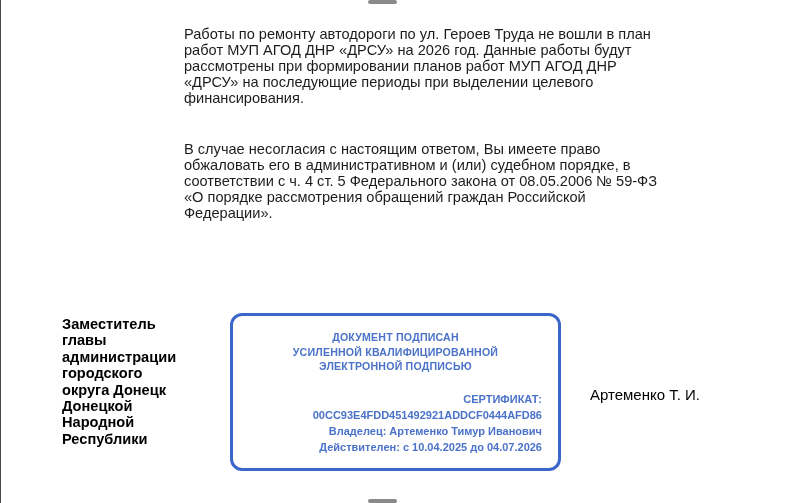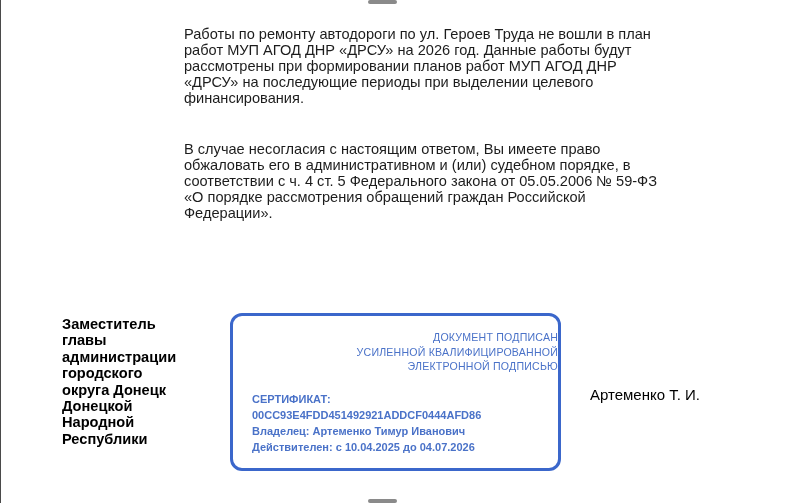--- a/index.html
+++ b/index.html
@@ -65,34 +65,34 @@
     top: 313px;
     width: 325px;
     height: 152px;
     background: #ffffff;
     border: 3px solid #3b67cb;
     border-radius: 12px;
     box-sizing: content-box;
   }
   .stamp-header {
     margin-top: 14px;
-    text-align: right;
+    text-align: center;
     font-size: 10.6px;
     line-height: 14.6px;
-    font-weight: normal;
+    font-weight: bold;
     letter-spacing: 0.2px;
     white-space: pre-line;
   }
   .stamp-cert {
     margin: 17px 16px 0 19px;
     font-size: 11px;
     line-height: 16px;
     font-weight: bold;
   }
-  .stamp-cert div { white-space: pre-line; }
+  .stamp-cert div { white-space: pre-line; text-align: right; }
 
   
   .signer-name {
     position: absolute;
     left: 590px;
     top: 386px;
     font-size: 15px;
     color: #000000;
   }
 </style>
@@ -106,21 +106,21 @@
   <div class="crop-bar bottom"></div>
 
   <div class="body-text">
     <p>Работы по ремонту автодороги по ул. Героев Труда  не вошли в план
 работ МУП АГОД ДНР «ДРСУ» на 2026 год. Данные работы будут
 рассмотрены при формировании планов работ МУП АГОД ДНР
 «ДРСУ» на последующие периоды при выделении целевого
 финансирования.</p>
     <p>В случае несогласия с настоящим ответом, Вы имеете право
 обжаловать его в административном и (или) судебном порядке, в
-соответствии с ч. 4 ст. 5 Федерального закона от 05.05.2006 № 59-ФЗ
+соответствии с ч. 4 ст. 5 Федерального закона от 08.05.2006 № 59-ФЗ
 «О порядке рассмотрения обращений граждан Российской
 Федерации».</p>
   </div>
 
   <div class="official-title">Заместитель
 главы
 администрации
 городского
 округа Донецк
 Донецкой

